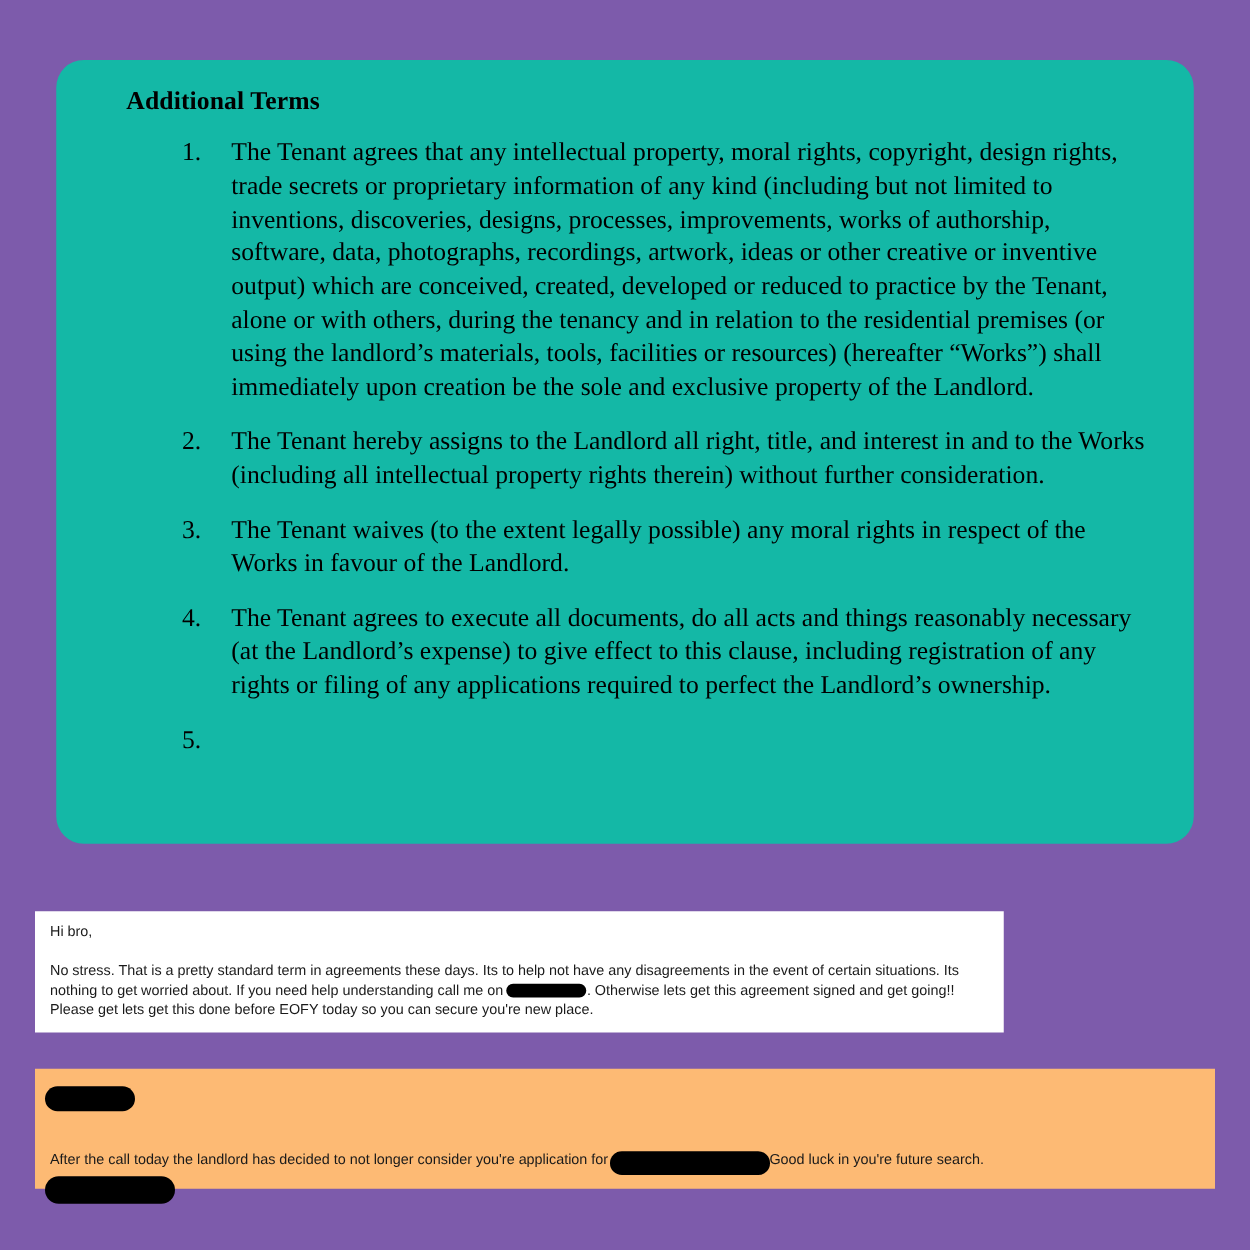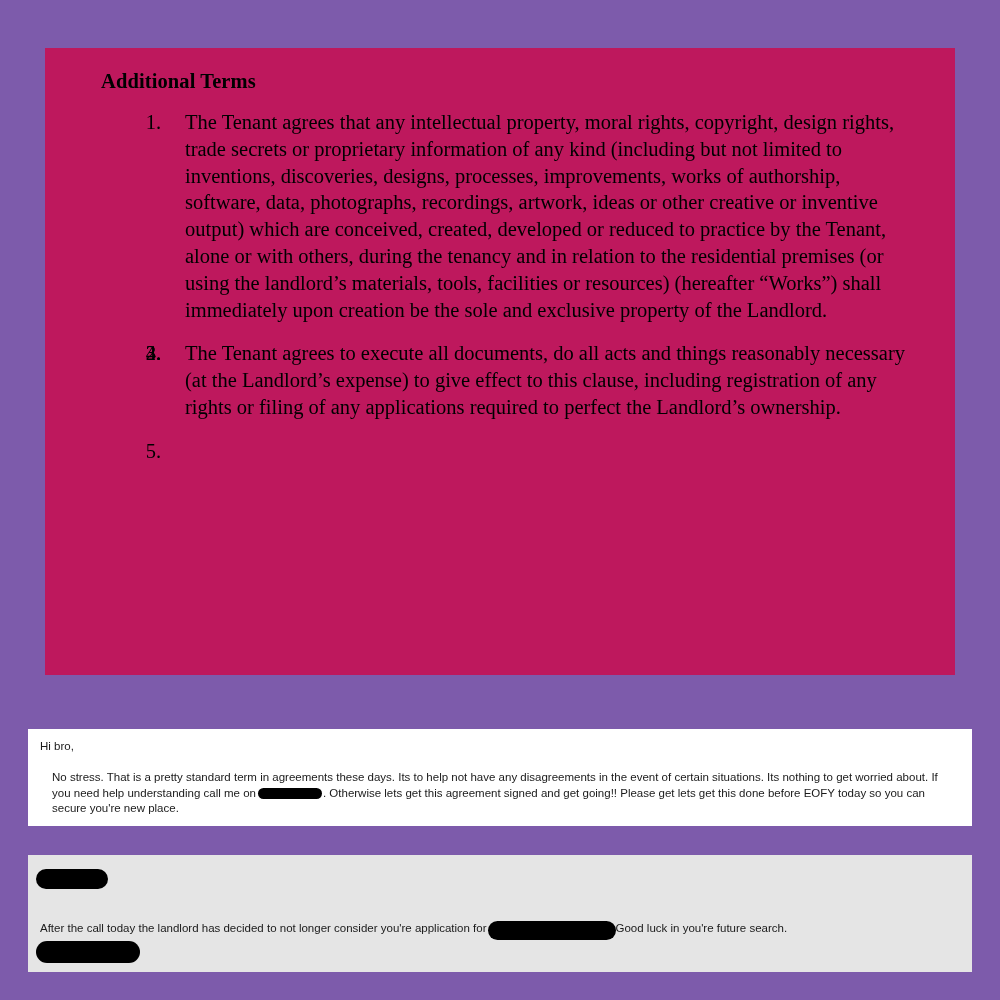--- a/index.html
+++ b/index.html
@@ -21,24 +21,25 @@
     box-sizing: border-box;
   }
 
   
   .doc-card {
     position: absolute;
     left: 45px;
     top: 48px;
     width: 910px;
     height: 627px;
-    background: #be185d;
+    background: #14b8a6;
     box-sizing: border-box;
     padding: 18px 30px 10px 12px;
     overflow: hidden;
+    border-radius: 22px;
   }
 
   .doc-heading {
     font-family: "Liberation Serif", serif;
     font-weight: bold;
     font-size: 20.5px;
     color: #000;
     margin: 4px 0 0 44px;
     letter-spacing: 0.1px;
   }
@@ -78,59 +79,59 @@
   }
   ol.clauses > li .txt {
     display: block;
   }
 
   
   .msg-card-1 {
     position: absolute;
     left: 28px;
     top: 729px;
-    width: 944px;
+    width: 775px;
     height: 97px;
     background: #ffffff;
     box-sizing: border-box;
     padding: 10px 14px 10px 12px;
   }
   .msg-greeting {
     font-size: 11.5px;
     color: #1a1a1a;
     line-height: 15px;
     margin: 0 0 16px 0;
   }
   .msg-body {
     font-size: 11.5px;
     color: #1a1a1a;
     line-height: 15.5px;
-    margin: 12px;
+    margin: 0;
   }
   .redact {
     display: inline-block;
     background: #000;
     border-radius: 7px;
     vertical-align: middle;
   }
   .redact-phone {
     width: 64px;
     height: 11px;
     border-radius: 6px;
     margin: 0 1px -1px 2px;
   }
 
   
   .msg-card-2 {
     position: absolute;
     left: 28px;
     top: 855px;
     width: 944px;
-    height: 117px;
-    background: #e5e5e5;
+    height: 96px;
+    background: #fdba74;
     box-sizing: border-box;
   }
   .redact-top {
     position: absolute;
     left: 8px;
     top: 14px;
     width: 72px;
     height: 20px;
     background: #000;
     border-radius: 10px;
@@ -168,23 +169,25 @@
   <div class="doc-card">
     <div class="doc-heading">Additional Terms</div>
 
     <ol class="clauses">
       <li>
         <span class="num">1.</span>
         <span class="txt">The Tenant agrees that any intellectual property, moral rights, copyright, design rights, trade secrets or proprietary information of any kind (including but not limited to inventions, discoveries, designs, processes, improvements, works of authorship, software, data, photographs, recordings, artwork, ideas or other creative or inventive output) which are conceived, created, developed or reduced to practice by the Tenant, alone or with others, during the tenancy and in relation to the residential premises (or using the landlord’s materials, tools, facilities or resources) (hereafter “Works”) shall immediately upon creation be the sole and exclusive property of the Landlord.</span>
       </li>
       <li>
         <span class="num">2.</span>
+        <span class="txt">The Tenant hereby assigns to the Landlord all right, title, and interest in and to the Works (including all intellectual property rights therein) without further consideration.</span>
       </li>
       <li>
         <span class="num">3.</span>
+        <span class="txt">The Tenant waives (to the extent legally possible) any moral rights in respect of the Works in favour of the Landlord.</span>
       </li>
       <li>
         <span class="num">4.</span>
         <span class="txt">The Tenant agrees to execute all documents, do all acts and things reasonably necessary (at the Landlord’s expense) to give effect to this clause, including registration of any rights or filing of any applications required to perfect the Landlord’s ownership.</span>
       </li>
       <li>
         <span class="num">5.</span>
       </li>
     </ol>
   </div>

